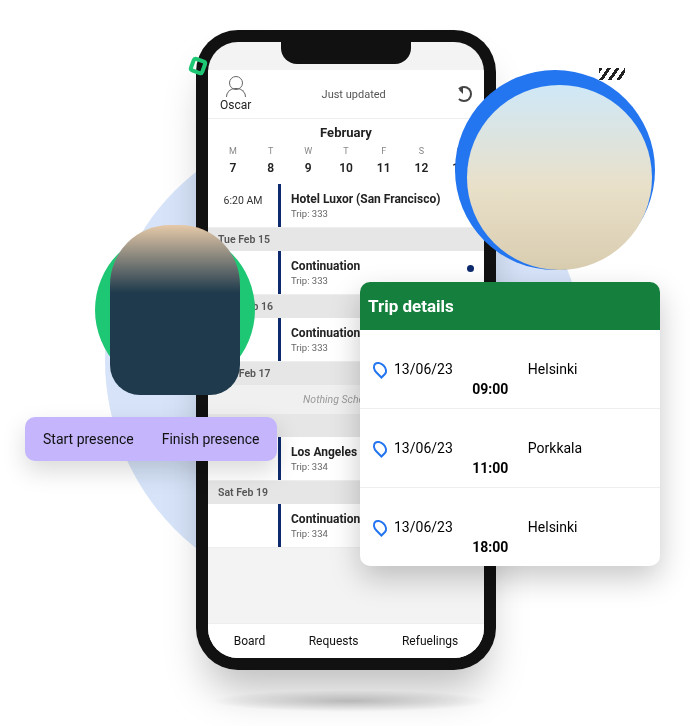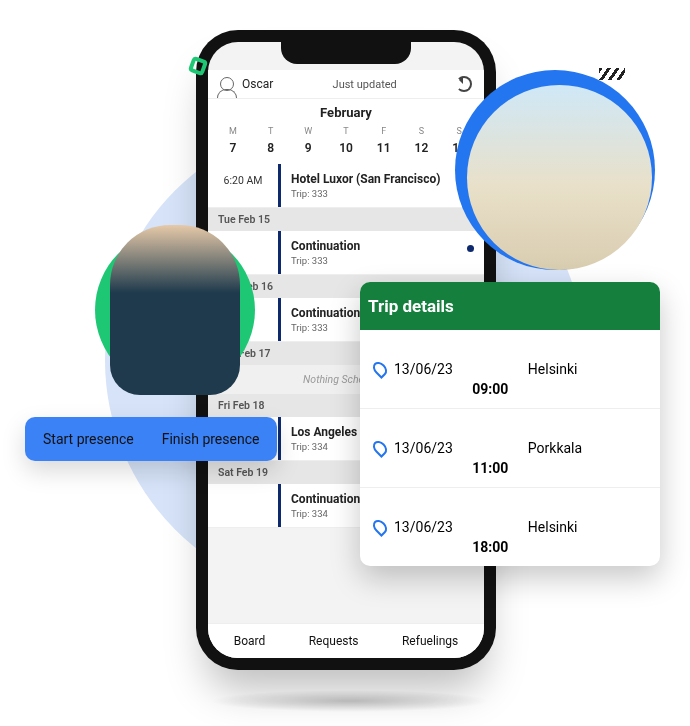--- a/index.html
+++ b/index.html
@@ -81,21 +81,21 @@
     position:absolute; top:0; left:50%; transform:translateX(-50%);
     width:130px; height:22px; background:#111;
     border-radius:0 0 16px 16px; z-index:20;
   }
   .statusbar { height:28px; }
   .topbar {
     display:flex; align-items:center; justify-content:space-between;
     padding:6px 12px; background:#fff; gap:8px;
     border-bottom:1px solid #eee;
   }
-  .topbar .left { display:flex; align-items:center; gap:8px; }
+  .topbar .left { display:flex; align-items:center; gap:8px;flex-direction:column; }
   .user-icon { width:14px; height:14px; border:1.5px solid #666; border-radius:50%; position:relative;}
   .user-icon::after{content:"";position:absolute;width:18px;height:8px;border:1.5px solid #666;border-bottom:none;border-radius:10px 10px 0 0; left:-4px; top:11px;}
   .refresh { width:16px; height:16px; border:2px solid #444; border-left-color:transparent; border-radius:50%; position:relative;}
   .refresh::after{content:"";position:absolute; left:-3px; top:-2px; border:4px solid transparent; border-right-color:#444;}
   .muted { color:#555; font-size:11px; }
 
   .month-header { text-align:center; font-weight:700; padding:6px 0 2px; background:#fff; font-size:13px;}
   .weekgrid { display:grid; grid-template-columns:repeat(7,1fr); text-align:center; background:#fff; padding:2px 6px 6px;}
   .weekgrid .dow { font-size:9px; color:#888; padding:2px 0;}
   .weekgrid .day { font-size:12px; font-weight:600; padding:3px 0;}
@@ -114,21 +114,21 @@
   .bottom-tabs {
     position:absolute; bottom:0; left:0; right:0;
     display:flex; justify-content:space-around;
     background:#fff; padding:10px 4px; border-top:1px solid #eee;
     font-size:12px; color:#111;
   }
 
   
   .presence-card {
     position:absolute; left:25px; top:417px; z-index:10;
-    background:#3b82f6; border-radius:10px;
+    background:#c4b5fd; border-radius:10px;
     box-shadow:0 10px 25px rgba(0,0,0,0.15);
     display:flex; padding:14px 18px; gap:28px;
     font-size:14px; color:#111;
   }
 
   
   .trip-card {
     position:absolute; right:30px; top:282px; z-index:10;
     width:300px; background:#fff; border-radius:10px;
     box-shadow:0 12px 30px rgba(0,0,0,0.22);

